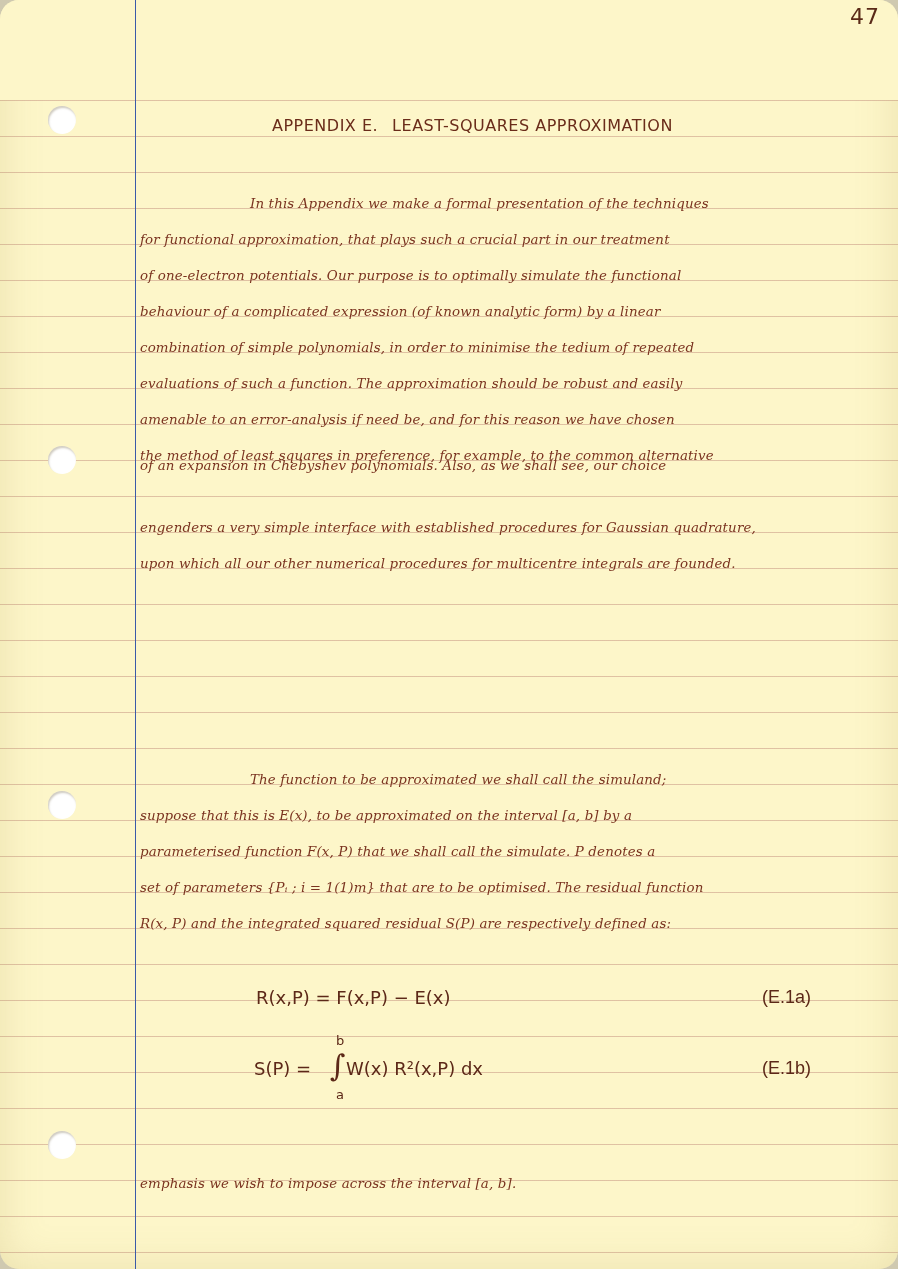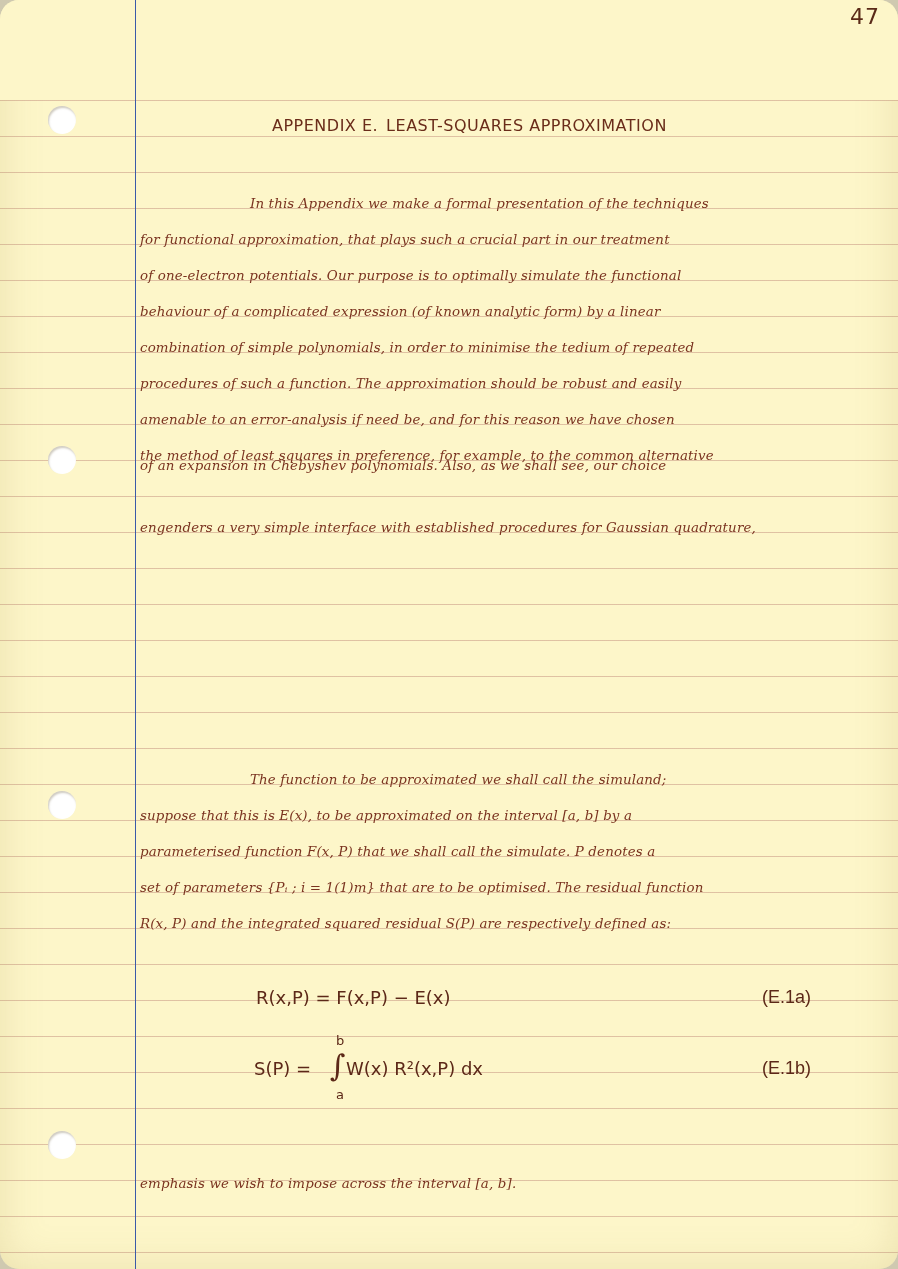--- a/index.html
+++ b/index.html
@@ -42,21 +42,21 @@
     position: absolute; right: 18px; top: 4px;
     font-family: "DejaVu Sans", sans-serif;
     font-size: 22px; color: #5a2a18; letter-spacing: 1px;
   }
   .heading {
     position: absolute; top: 116px; left: 272px;
     font-family: "DejaVu Sans", sans-serif;
     font-size: 16px; letter-spacing: 0.5px; color: #6a2c1a;
     white-space: nowrap;
   }
-  .heading span + span { margin-left: 8px; }
+  .heading span + span { margin-left: 14px; }
   .line {
     position: absolute; left: 140px; width: 750px;
     height: 36px; line-height: 36px;
     font-family: "DejaVu Serif", serif;
     font-style: italic;
     font-size: 13.4px;
     color: #7a3320;
     white-space: nowrap;
     letter-spacing: 0.15px;
   }
@@ -95,25 +95,26 @@
 
   <div class="heading">
     <span>APPENDIX E.</span><span>LEAST-SQUARES APPROXIMATION</span>
   </div>
 
   <div class="line indent" style="top:186px">In this Appendix we make a formal presentation of the techniques</div>
   <div class="line" style="top:222px">for functional approximation, that plays such a crucial part in our treatment</div>
   <div class="line" style="top:258px">of one-electron potentials. Our purpose is to optimally simulate the functional</div>
   <div class="line" style="top:294px">behaviour of a complicated expression (of known analytic form) by a linear</div>
   <div class="line" style="top:330px">combination of simple polynomials, in order to minimise the tedium of repeated</div>
-  <div class="line" style="top:366px">procedures of such a function. The approximation should be robust and easily</div>
+  <div class="line" style="top:366px">evaluations of such a function. The approximation should be robust and easily</div>
   <div class="line" style="top:402px">amenable to an error-analysis if need be, and for this reason we have chosen</div>
   <div class="line" style="top:438px">the method of least squares in preference, for example, to the common alternative</div>
   <div class="line" style="top:448px">of an expansion in Chebyshev polynomials. Also, as we shall see, our choice</div>
   <div class="line" style="top:510px">engenders a very simple interface with established procedures for Gaussian quadrature,</div>
+  <div class="line" style="top:546px">upon which all our other numerical procedures for multicentre integrals are founded.</div>
 
   <div class="line indent" style="top:762px">The function to be approximated we shall call the simuland;</div>
   <div class="line" style="top:798px">suppose that this is E(x), to be approximated on the interval [a, b] by a</div>
   <div class="line" style="top:834px">parameterised function F(x, P) that we shall call the simulate. P denotes a</div>
   <div class="line" style="top:870px">set of parameters {Pᵢ ; i = 1(1)m} that are to be optimised. The residual function</div>
   <div class="line" style="top:906px">R(x, P) and the integrated squared residual S(P) are respectively defined as:</div>
 
   <div class="eq" style="left:256px; top:987px">R(x,P) = F(x,P) − E(x)</div>
   <div class="eq-label" style="top:987px">(E.1a)</div>
 

